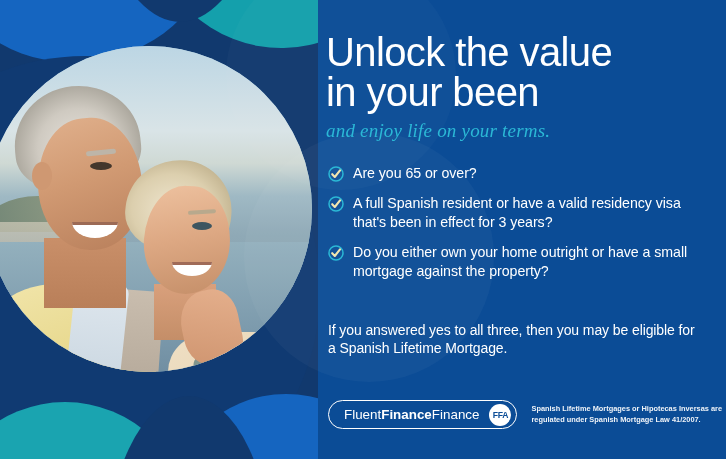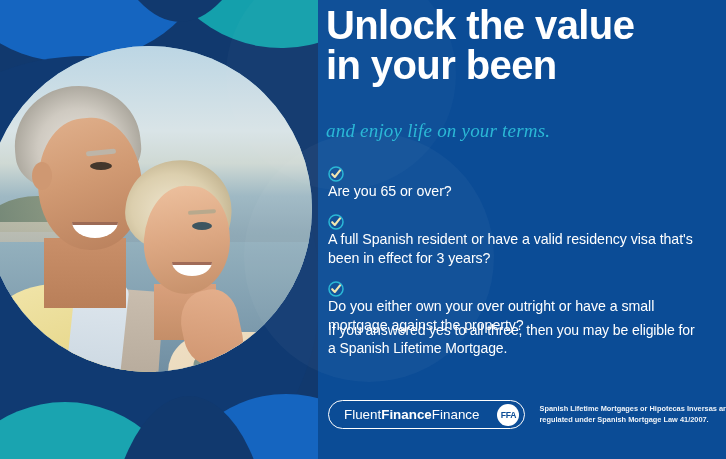--- a/index.html
+++ b/index.html
@@ -216,43 +216,42 @@
     position:absolute;left:-92px;top:-40px;
     width:230px;height:230px;
     background:rgba(255,255,255,.025);
     border-radius:50%;
     pointer-events:none;
   }
 
   .inner{position:absolute;left:8px;top:0;width:392px;height:459px;}
 
   .headline{
-    position:absolute;left:0;top:6px;width:380px;
+    position:absolute;left:0;top:33px;width:380px;
     color:#ffffff;
     font-size:40px;
-    font-weight:bold;
+    font-weight:normal;
     line-height:0.99;
     letter-spacing:-0.6px;
   }
   .subhead{
     position:absolute;left:0;top:120px;width:380px;
     color:#2bb8d6;
     font-family:"Liberation Serif", serif;
     font-style:italic;
     font-size:19px;
     letter-spacing:0.2px;
   }
 
   .bullets{
     position:absolute;left:2px;top:164px;width:384px;
   }
   .bullet{
     display:flex;align-items:flex-start;
     margin-bottom:11px;
-    flex-direction:column;
   }
   .check{
     flex:0 0 auto;
     width:16px;height:16px;
     margin-top:2px;margin-right:9px;
   }
   .bullet-text{
     color:#ffffff;
     font-size:14.2px;
     line-height:1.33;
@@ -285,21 +284,21 @@
     border:1.4px solid #ffffff;
     border-radius:16px;
     color:#ffffff;
     font-size:13.4px;
     white-space:nowrap;
   }
   .lg-light{font-weight:400;}
   .lg-bold{font-weight:bold;}
   .ffa-badge{
     width:22px;height:22px;
-    margin-left:18px;
+    margin-left:10px;
     border-radius:50%;
     background:#ffffff;
     color:#0b4c96;
     font-size:8.6px;
     font-weight:bold;
     display:flex;align-items:center;justify-content:center;
     letter-spacing:-0.2px;
   }
   .legal{
     margin-left:14px;
@@ -392,21 +391,21 @@
           <span class="bullet-text">A full Spanish resident or have a valid residency visa that's been in effect for 3 years?</span>
         </div>
 
         <div class="bullet">
           <span class="check">
             <svg viewBox="0 0 16 16" width="16" height="16">
               <circle cx="8" cy="8" r="7" fill="none" stroke="#2bb8d6" stroke-width="1.5"></circle>
               <path d="M4.2 8.2 L6.8 11 L12 4.4" fill="none" stroke="#f2e6b0" stroke-width="2.1" stroke-linecap="round" stroke-linejoin="round"></path>
             </svg>
           </span>
-          <span class="bullet-text">Do you either own your over outright or have a small mortgage against the property?</span>
+          <span class="bullet-text">Do you either own your home outright or have a small mortgage against the property?</span>
         </div>
 
       </div>
 
       <div class="body-copy">If you answered yes to all three, then you may be eligible for a Spanish Lifetime Mortgage.</div>
 
 
       <div class="logo-row">
         <div class="logo-pill">
           <span class="lg-light">Fluent</span>

